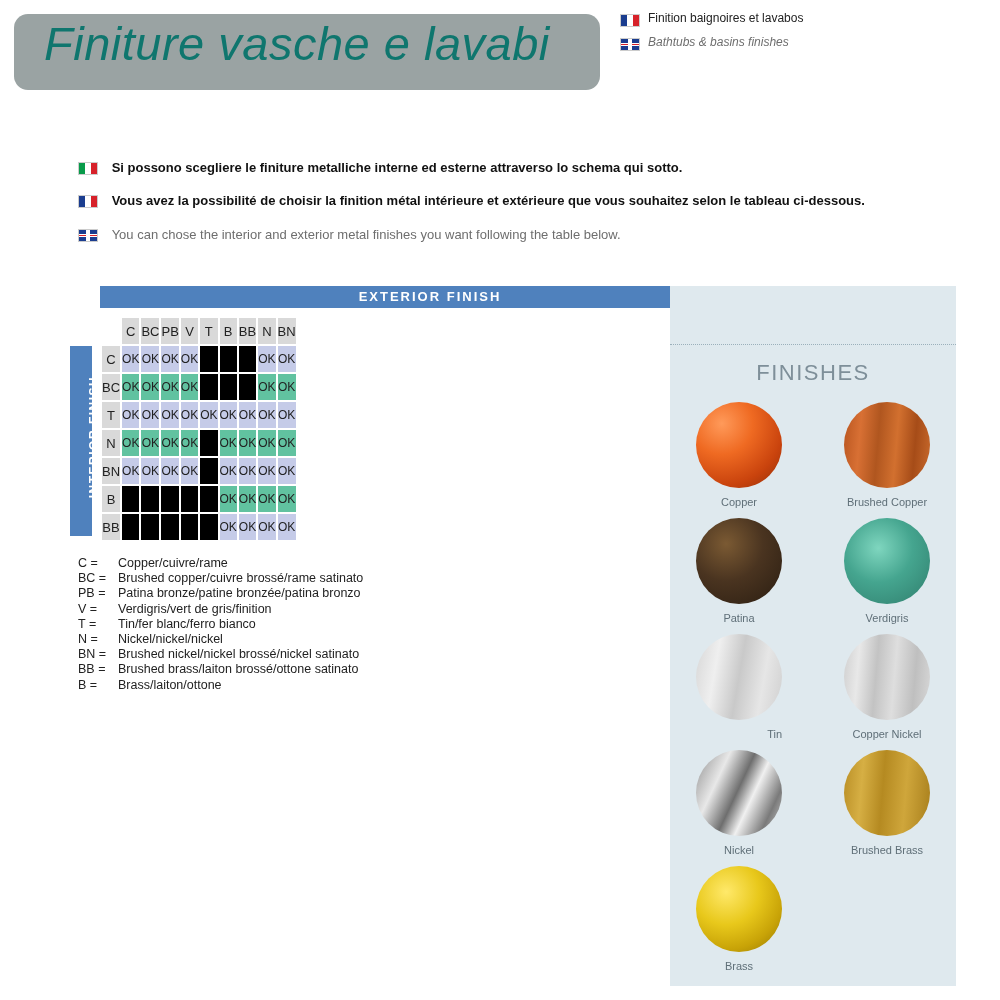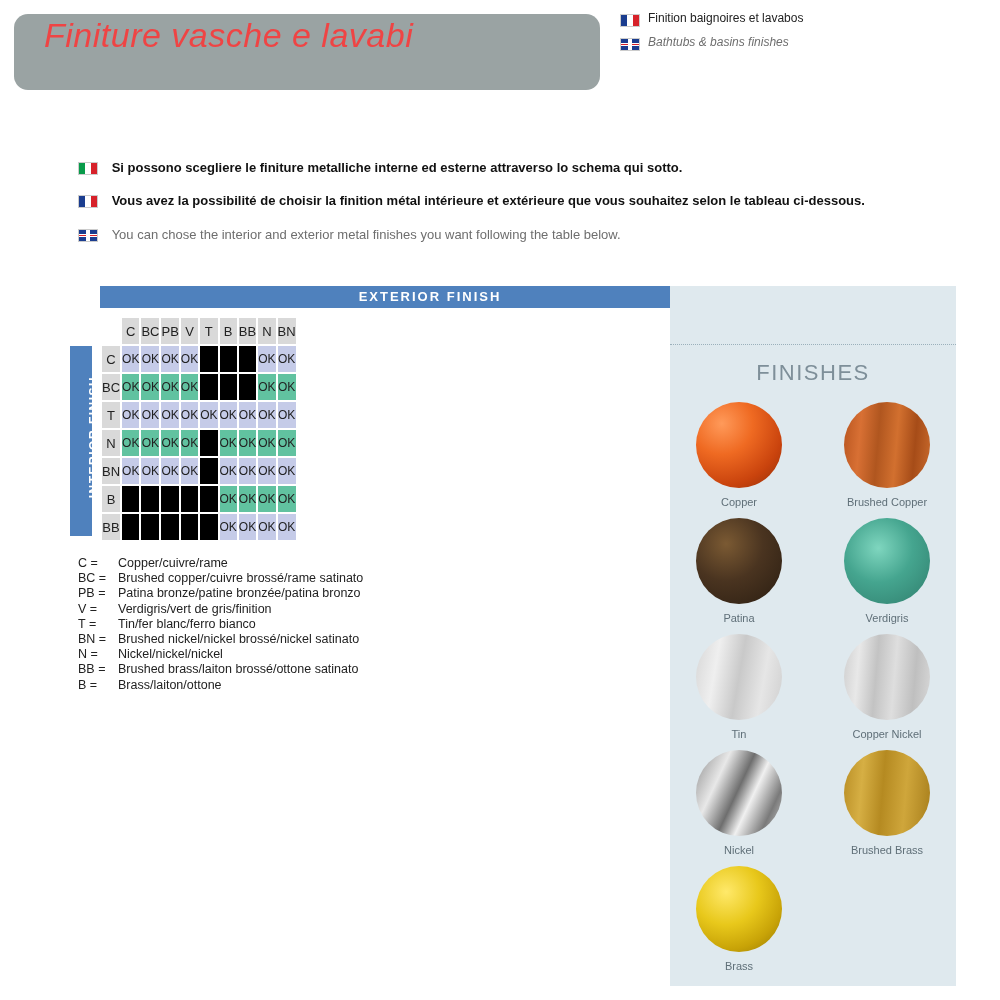--- a/index.html
+++ b/index.html
@@ -23,23 +23,23 @@
     top: 14px;
     width: 586px;
     height: 76px;
     background: #9aa3a3;
     border-radius: 14px;
   }
   .header-title {
     position: absolute;
     left: 44px;
     top: 16px;
-    font-size: 34px;
+    font-size: 47px;
     font-style: italic;
-    color: #ef4444;
+    color: #0f766e;
     font-family: "Liberation Sans", sans-serif;
     letter-spacing: 0.5px;
     white-space: nowrap;
   }
   .header-fr {
     position: absolute;
     left: 648px;
     top: 11px;
     font-size: 12px;
     color: #222;
@@ -416,22 +416,22 @@
       </tbody>
   </table>
 </div>
 
 <div class="legend" id="legend-list">
     <div><span class="key">C =</span><span>Copper/cuivre/rame</span></div>
     <div><span class="key">BC =</span><span>Brushed copper/cuivre brossé/rame satinato</span></div>
     <div><span class="key">PB =</span><span>Patina bronze/patine bronzée/patina bronzo</span></div>
     <div><span class="key">V =</span><span>Verdigris/vert de gris/finition</span></div>
     <div><span class="key">T =</span><span>Tin/fer blanc/ferro bianco</span></div>
+    <div><span class="key">N =</span><span>Nickel/nickel/nickel</span></div>
     <div><span class="key">BN =</span><span>Brushed nickel/nickel brossé/nickel satinato</span></div>
-    <div><span class="key">N =</span><span>Nickel/nickel/nickel</span></div>
     <div><span class="key">BB =</span><span>Brushed brass/laiton brossé/ottone satinato</span></div>
     <div><span class="key">B =</span><span>Brass/laiton/ottone</span></div>
   </div>
 
 <div class="finishes">
   <div class="dots"></div>
   <div class="finishes-title">FINISHES</div>
   <div id="swatch-container">
       <div class="swatch" style="left: 26px; top: 116px;">
         <div class="disc disc-copper"></div>
@@ -442,21 +442,21 @@
         <div class="cap">Brushed Copper</div>
       </div>
       <div class="swatch" style="left: 26px; top: 232px;">
         <div class="disc disc-patina"></div>
         <div class="cap">Patina</div>
       </div>
       <div class="swatch" style="left: 174px; top: 232px;">
         <div class="disc disc-verdigris"></div>
         <div class="cap">Verdigris</div>
       </div>
-      <div class="swatch" style="left: 26px; top: 348px;">
+      <div class="swatch" style="left: 26px; top: 348px; text-align: right;">
         <div class="disc disc-tin"></div>
         <div class="cap">Tin</div>
       </div>
       <div class="swatch" style="left: 174px; top: 348px;">
         <div class="disc disc-brushed-nickel"></div>
         <div class="cap">Copper Nickel</div>
       </div>
       <div class="swatch" style="left: 26px; top: 464px;">
         <div class="disc disc-nickel"></div>
         <div class="cap">Nickel</div>

